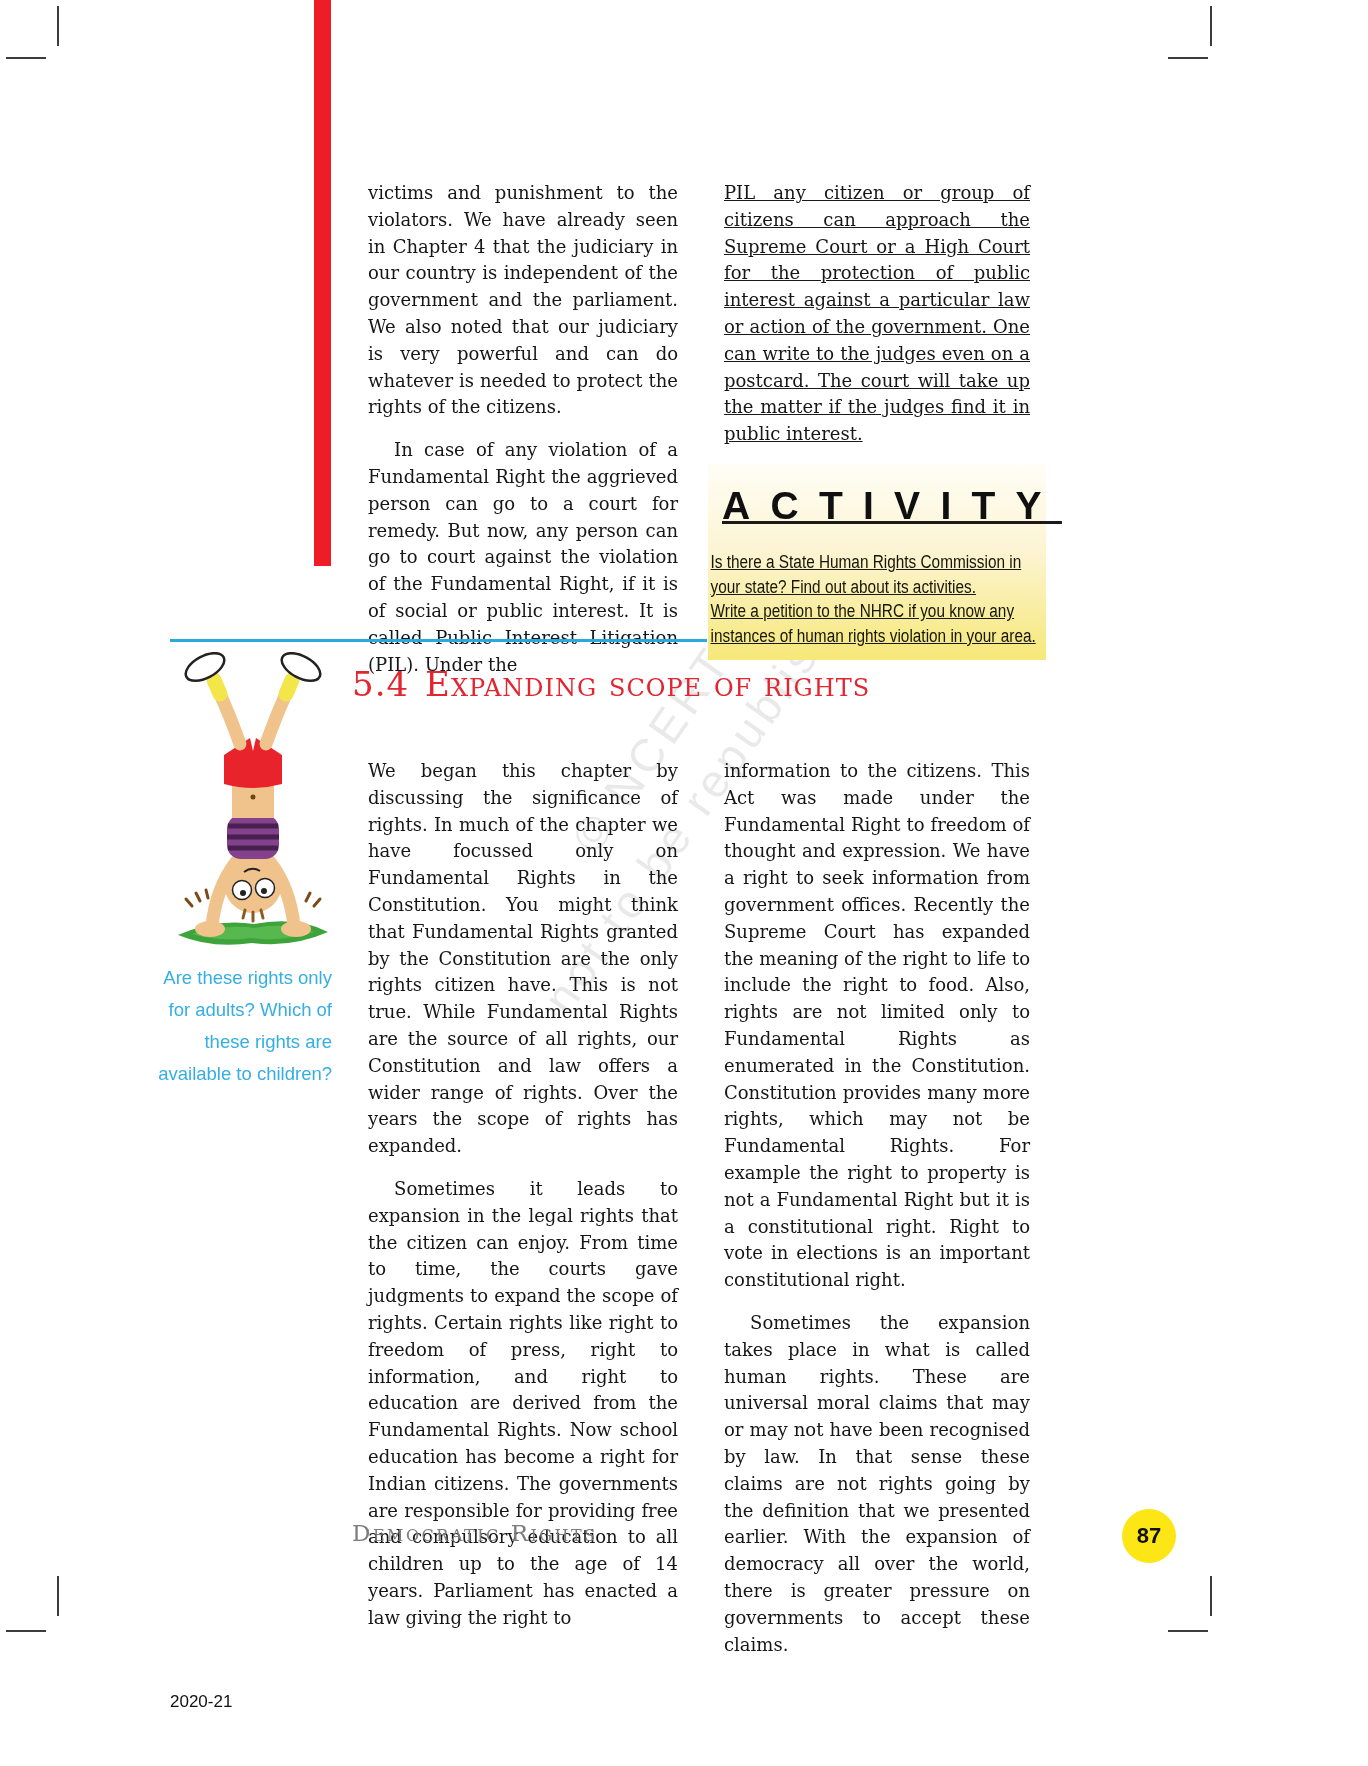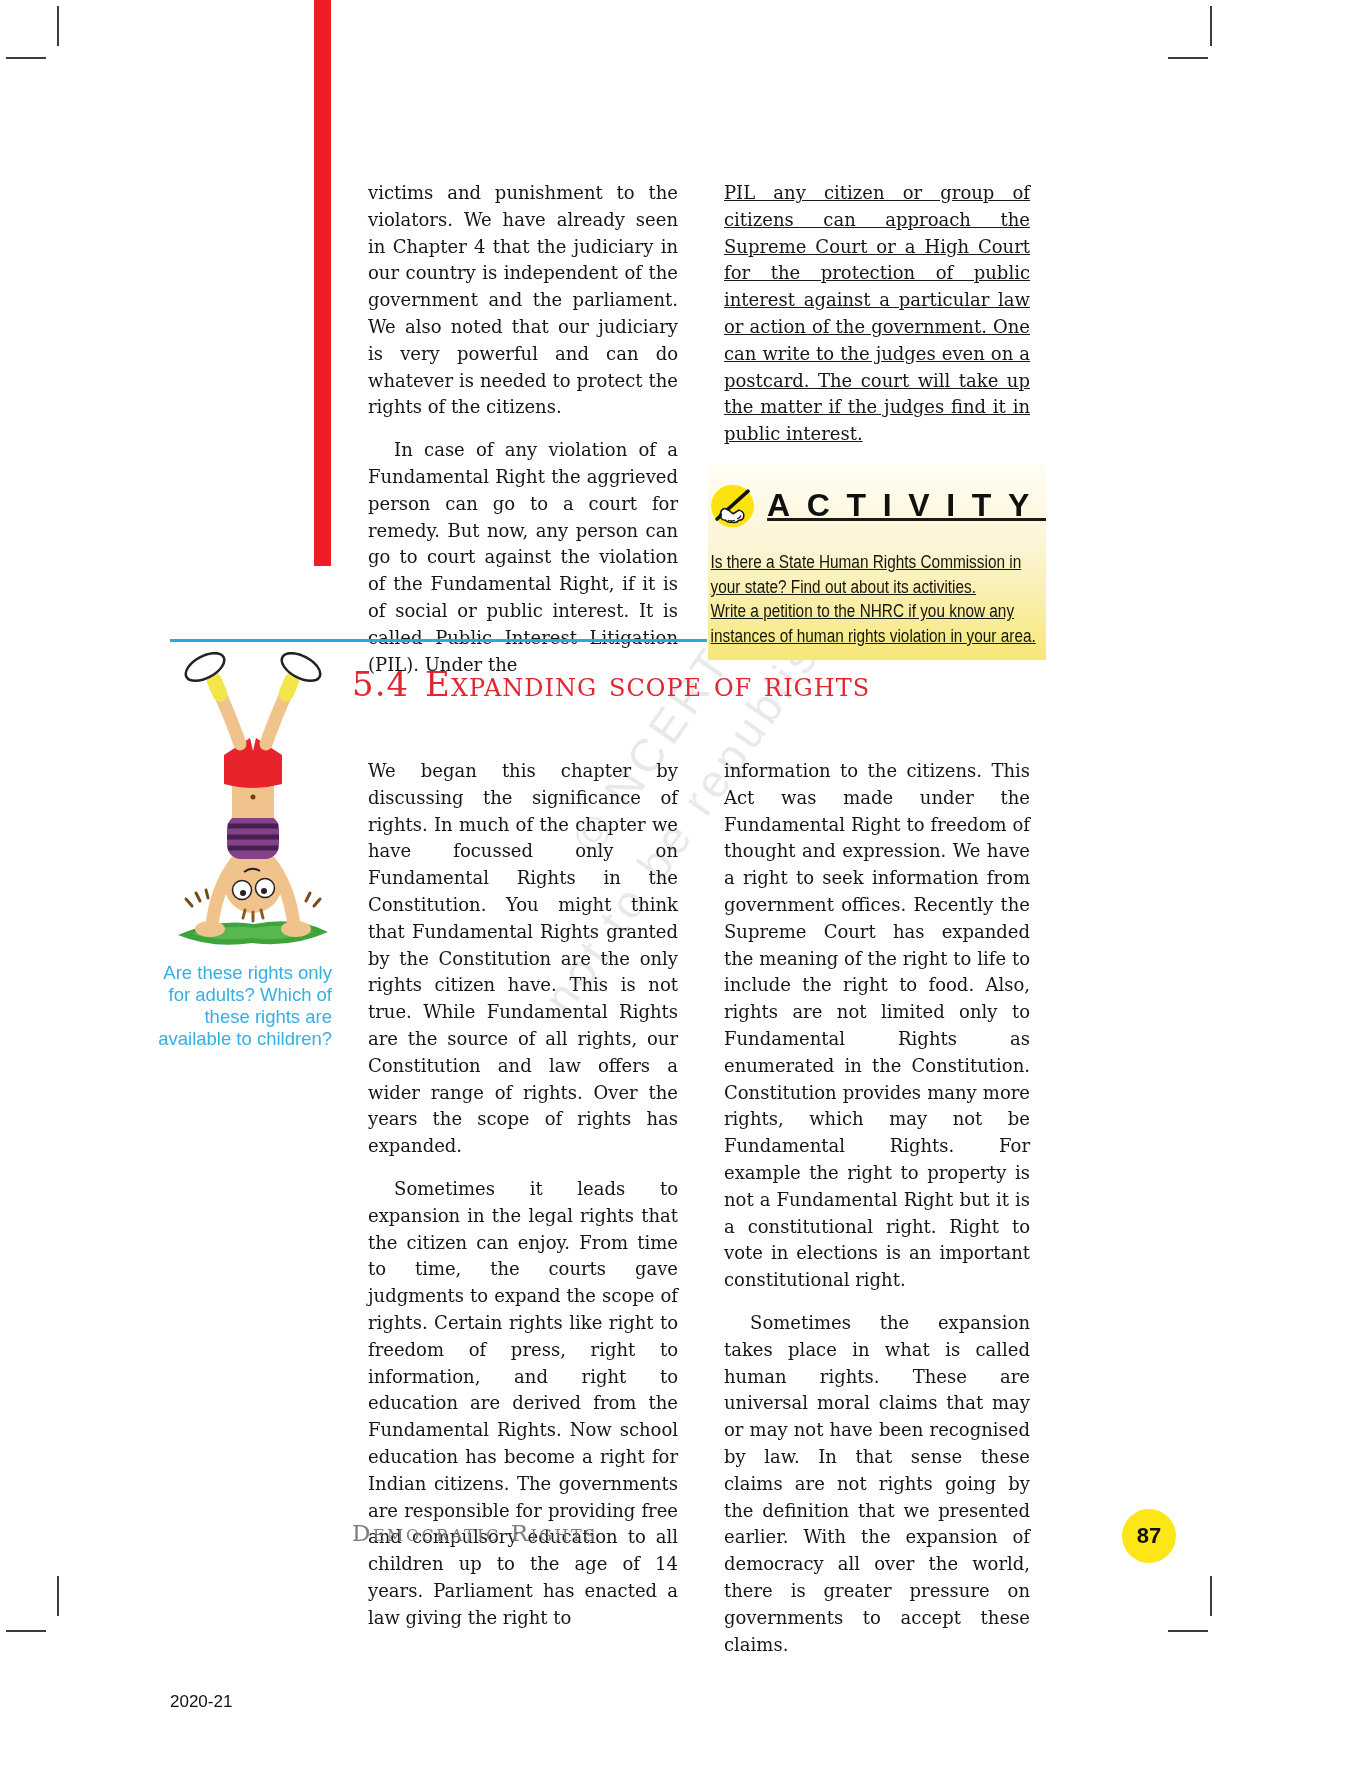--- a/index.html
+++ b/index.html
@@ -16,33 +16,33 @@
   .col p{margin:16px;text-align:justify;font-size:18px;line-height:26.8px;color:#161616;}
   .col p.indent{text-indent:1.45em;}
   .col-top-left{left:352px;top:164px;width:342px;}
   .col-top-right{left:708px;top:164px;width:338px;text-decoration:underline;}
   .col-main-left{left:352px;top:742px;width:342px;}
   .col-main-right{left:708px;top:742px;width:338px;}
   
   .activity-box{margin-top:10px;width:338px;min-height:188px;
       background:linear-gradient(180deg,#fffef6 0%,#fcf4d2 45%,#f6e878 100%);padding-bottom:8px;}
   .activity-head{display:flex;align-items:center;gap:12px;height:84px;padding-left:2px;}
-  .activity-label{font-family:"Liberation Sans", sans-serif;font-weight:bold;font-size:32px;
+  .activity-label{font-family:"Liberation Sans", sans-serif;font-weight:bold;font-size:39px;
       letter-spacing:0.52em;color:#101010;white-space:nowrap;}
   .activity-text{font-family:"Liberation Sans", sans-serif;font-size:18px;line-height:24.6px;
       color:#15150a;width:394px;transform:scaleX(0.853);transform-origin:0 0;
       padding:2px 0 0 3px;text-align:left;}
   
   .heading{position:absolute;left:352px;top:664px;font-variant:small-caps;color:#e32530;
       font-size:34px;letter-spacing:1px;white-space:nowrap;}
   .heading .num{margin-right:16px;font-variant:normal;}
   
   .cartoon{position:absolute;left:172px;top:652px;}
   .caption{position:absolute;left:158px;top:962px;width:174px;text-align:right;
-      font-family:"Liberation Sans", sans-serif;font-size:18.5px;line-height:22px;color:#35aee3;}
+      font-family:"Liberation Sans", sans-serif;font-size:18.5px;line-height:32px;color:#35aee3;}
   
   .watermark{position:absolute;left:400px;top:700px;width:560px;text-align:center;
       transform:rotate(-55deg);color:rgba(110,110,110,0.15);font-size:46px;line-height:1.5;
       font-family:"Liberation Sans", sans-serif;letter-spacing:5px;pointer-events:none;}
   
   .footer-chapter{position:absolute;left:352px;top:1520px;font-variant:small-caps;
       letter-spacing:2.5px;color:#7d7d7d;font-size:23px;}
   .page-badge{position:absolute;left:1122px;top:1509px;width:54px;height:54px;border-radius:50%;
       background:#fce616;display:flex;align-items:center;justify-content:center;
       font-family:"Liberation Sans", sans-serif;font-weight:bold;font-size:22px;color:#111;}

